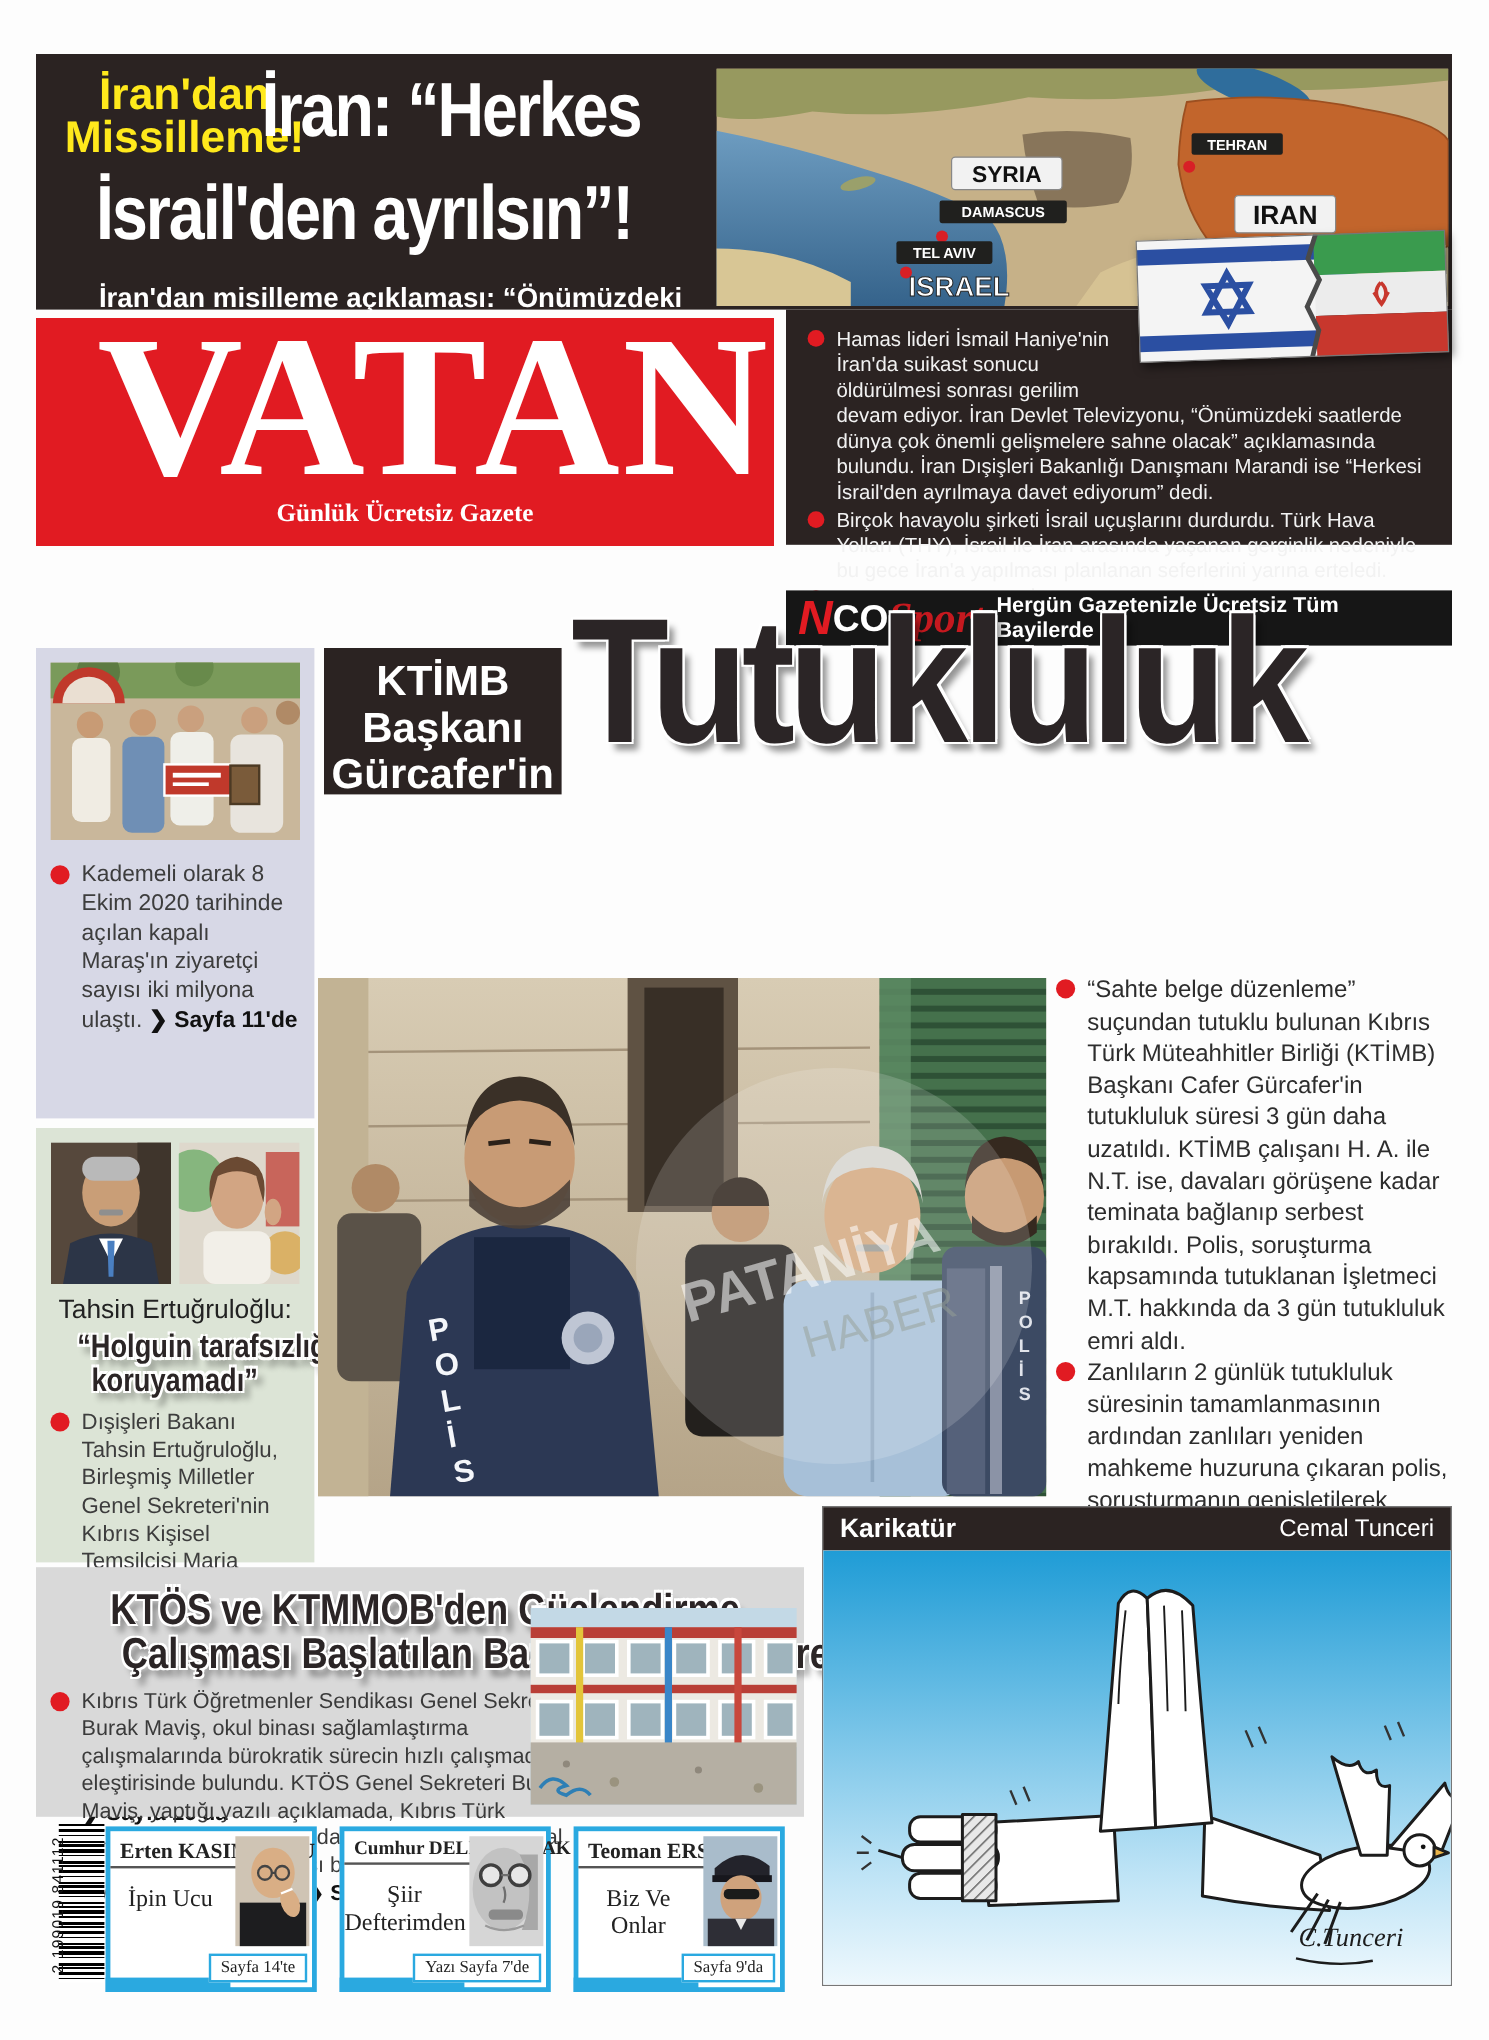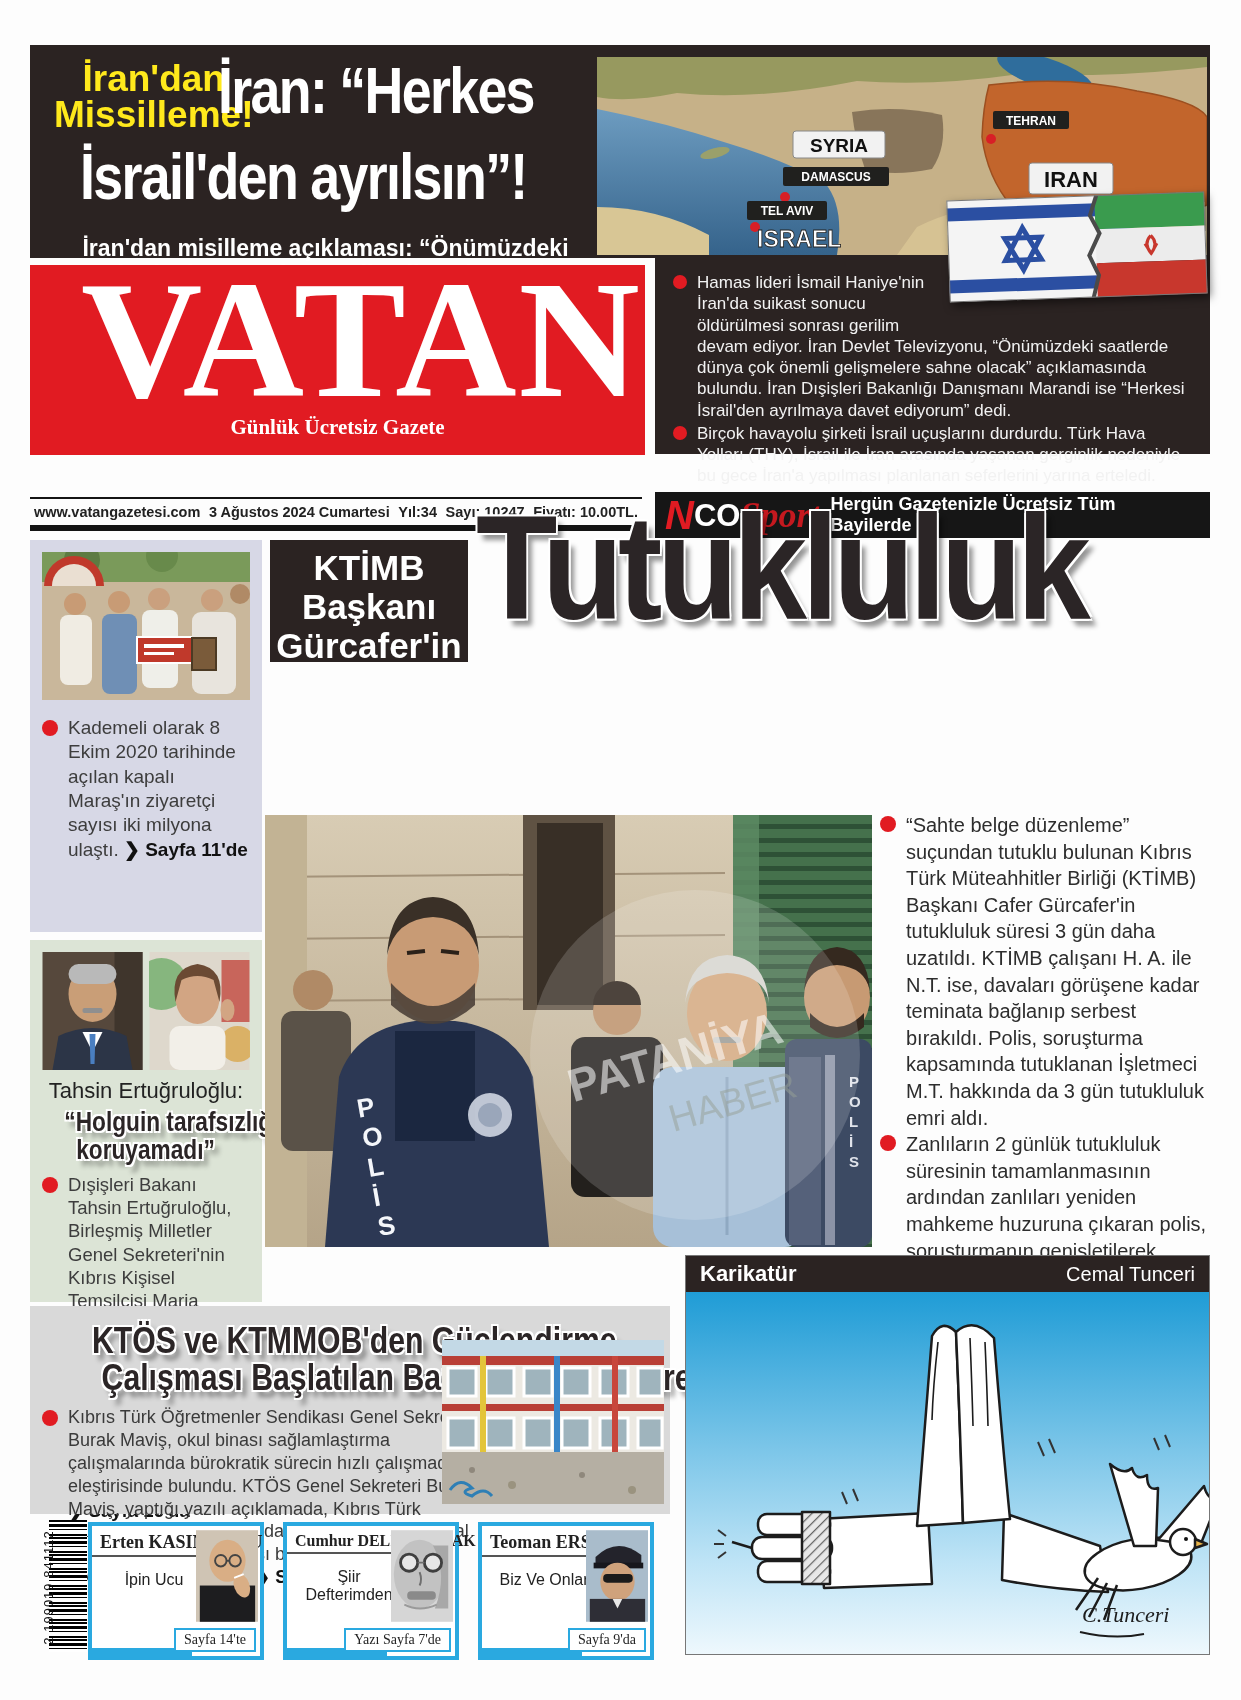--- a/index.html
+++ b/index.html
@@ -65,21 +65,21 @@
   #ktos .body{font-size:18px;line-height:1.27;color:#3a3a3a;margin-top:10px;width:408px;}
   #schoolphoto{right:6px;top:34px;width:222px;height:164px;}
   
   #cartoon{left:685px;top:1255px;width:525px;height:400px;border:1px solid #777;box-sizing:border-box;background:#fff;}
   #cartoon .bar{height:36px;background:#2b2322;color:#fff;display:flex;align-items:center;justify-content:space-between;padding:0 14px;}
   #cartoon .bar .l{font-weight:bold;font-size:22px;}
   #cartoon .bar .r{font-size:20px;}
   
   .colbox{position:absolute;top:1522px;width:176px;height:138px;background:#fff;border:4px solid #2aa9e0;box-sizing:border-box;}
   .colbox .nm{font-family:"Liberation Serif",serif;font-weight:bold;font-size:18px;padding:6px 4px 2px 8px;border-bottom:2px solid #555;margin-right:62px;white-space:nowrap;}
-  .colbox .cn{font-family:Liberation Sans, sans-serif;font-size:16px;padding:14px 4px 0 12px;width:100px;text-align:center;}
+  .colbox .cn{font-family:Liberation Serif, serif;font-size:20px;padding:14px 4px 0 0;width:100px;text-align:center;}
   .colphoto{position:absolute;right:2px;top:2px;width:62px;height:96px;}
   .colpage{position:absolute;right:4px;bottom:4px;border:2px solid #2aa9e0;background:#fff;font-family:"Liberation Serif",serif;font-size:14px;padding:2px 8px;white-space:nowrap;}
   .lstep{position:absolute;left:-4px;bottom:-4px;width:62%;height:12px;background:#2aa9e0;}
   
   #barcode{left:33px;top:1520px;width:56px;height:140px;}
   #barcode .bars{position:absolute;left:16px;top:0;width:38px;height:132px;
     background:repeating-linear-gradient(180deg,#000 0 2px,#fff 2px 4px,#000 4px 7px,#fff 7px 9px,#000 9px 10px,#fff 10px 14px,#000 14px 16px,#fff 16px 17px);}
   #barcode .num{position:absolute;left:-42px;top:60px;transform:rotate(-90deg);font-size:13px;letter-spacing:1px;color:#111;white-space:nowrap;}
 </style>
 </head>
@@ -164,27 +164,20 @@
     <p class="bul">
       <span class="dot"></span>
       <span>Birçok havayolu şirketi İsrail uçuşlarını durdurdu. Türk Hava Yolları (THY), İsrail ile İran arasında yaşanan gerginlik nedeniyle bu gece İran'a yapılması planlanan seferlerini yarına erteledi.</span>
     </p>
     <p class="bul">
       <span class="dot"></span>
       <span>Edinilen bilgiye göre, İran'ın farklı şehirlerine yapılması planlanan seferler, yarın sabah saatlerinden itibaren icra edilecek.</span>
     </p>
   </div>
 
-  <div id="infobar" class="abs">
-    <span>www.vatangazetesi.com</span>
-    <span>3 Ağustos 2024 Cumartesi</span>
-    <span>Yıl:34</span>
-    <span>Sayı: 10247</span>
-    <span>Fiyatı: 10.00TL.</span>
-  </div>
   <div id="promo" class="abs">
     <span class="n">N</span>
     <span class="co">CO</span>
     <span class="sport">Sport</span>
     <span class="ptxt">Hergün Gazetenizle Ücretsiz Tüm Bayilerde</span>
   </div>
 
   <div id="maras" class="abs card">
     <svg width="208" height="148" viewBox="0 0 208 148">
       <rect width="208" height="148" fill="#c9b79b"></rect>

